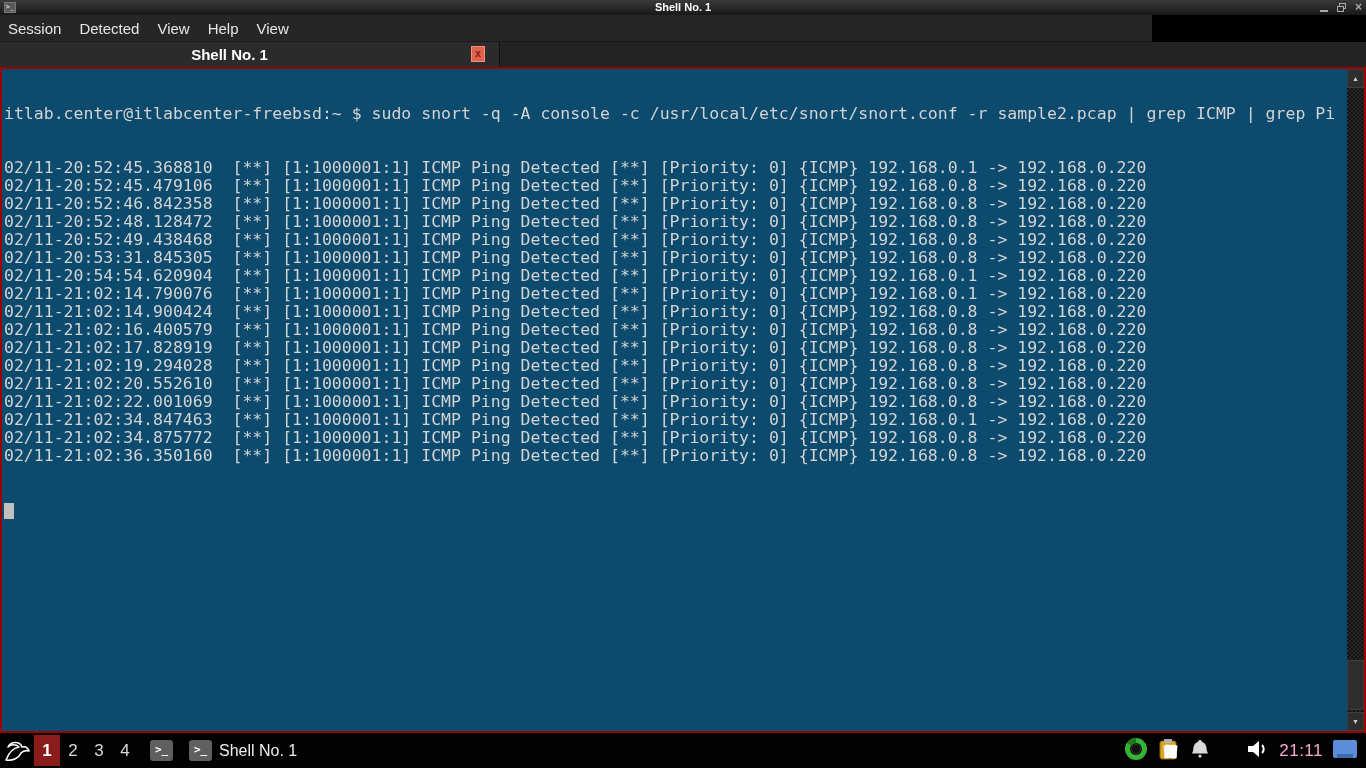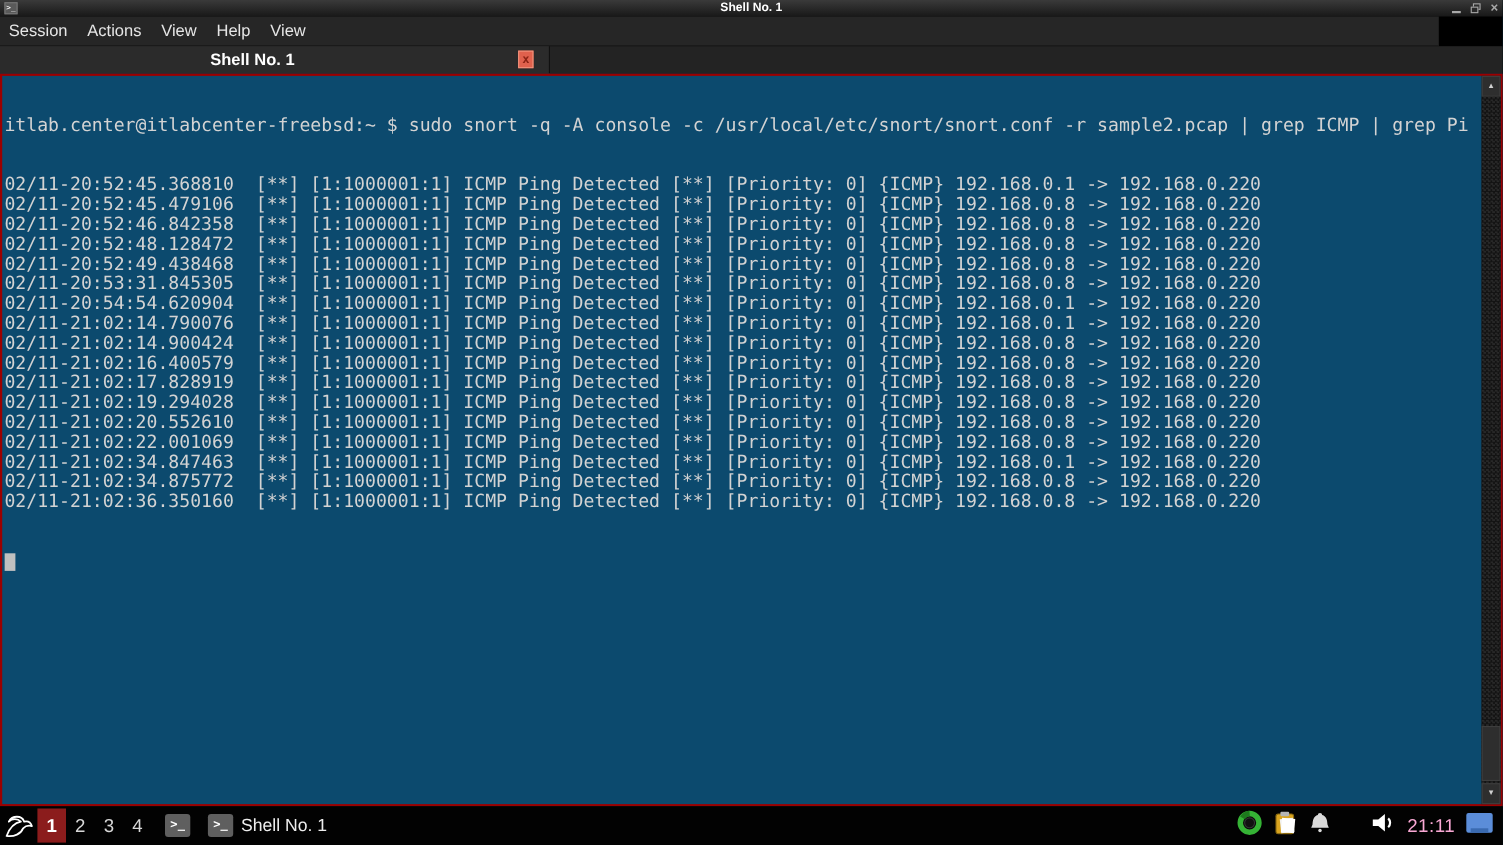--- a/index.html
+++ b/index.html
@@ -18,21 +18,21 @@
                     line-height:15px; }
   .win-controls { position:absolute; right:4px; top:0; height:15px; display:flex;
                   align-items:center; gap:9px; }
   .ctrl-min { width:8px; height:2px; background:#a8a8a8; margin-top:6px; }
   .ctrl-restore { position:relative; width:9px; height:9px; }
   .ctrl-restore .b1 { position:absolute; right:0; top:0; width:7px; height:6px; border:1px solid #a8a8a8; }
   .ctrl-restore .b2 { position:absolute; left:0; bottom:0; width:7px; height:6px; border:1px solid #a8a8a8; background:#2a2a2a; }
   .ctrl-close { color:#a8a8a8; font-size:12px; font-weight:bold; line-height:13px; }
 
   
-  .menubar { position:absolute; top:15px; left:0; width:1308px; height:27px;
+  .menubar { position:absolute; top:15px; left:0; width:1152px; height:27px;
              background:#262626; border-bottom:1px solid #1a1a1a;
              display:flex; align-items:center; padding-left:8px; }
   .menu-item { color:#e6e6e6; font-size:15px; padding:0 10px 0 0; margin-right:8px; }
 
   
   .tabbar { position:absolute; top:42px; left:0; width:1366px; height:25px; background:#232323; }
   .tab { position:absolute; left:0; top:0; width:500px; height:25px; background:#2b2b2b;
          border-right:1px solid #101010; }
   .tab-label { position:absolute; left:0; right:40px; top:0; height:25px; text-align:center;
                color:#ffffff; font-weight:bold; font-size:15px; line-height:25px; }
@@ -93,21 +93,21 @@
     <div class="ctrl-restore">
       <div class="b1"></div>
       <div class="b2"></div>
     </div>
     <div class="ctrl-close">×</div>
   </div>
 </div>
 
 <div class="menubar">
   <span class="menu-item">Session</span>
-  <span class="menu-item">Actions</span>
+  <span class="menu-item">Detected</span>
   <span class="menu-item">View</span>
   <span class="menu-item">Help</span>
   <span class="menu-item">View</span>
 </div>
 
 <div class="tabbar">
   <div class="tab">
     <div class="tab-label">Shell No. 1</div>
     <div class="tab-close">x</div>
   </div>

